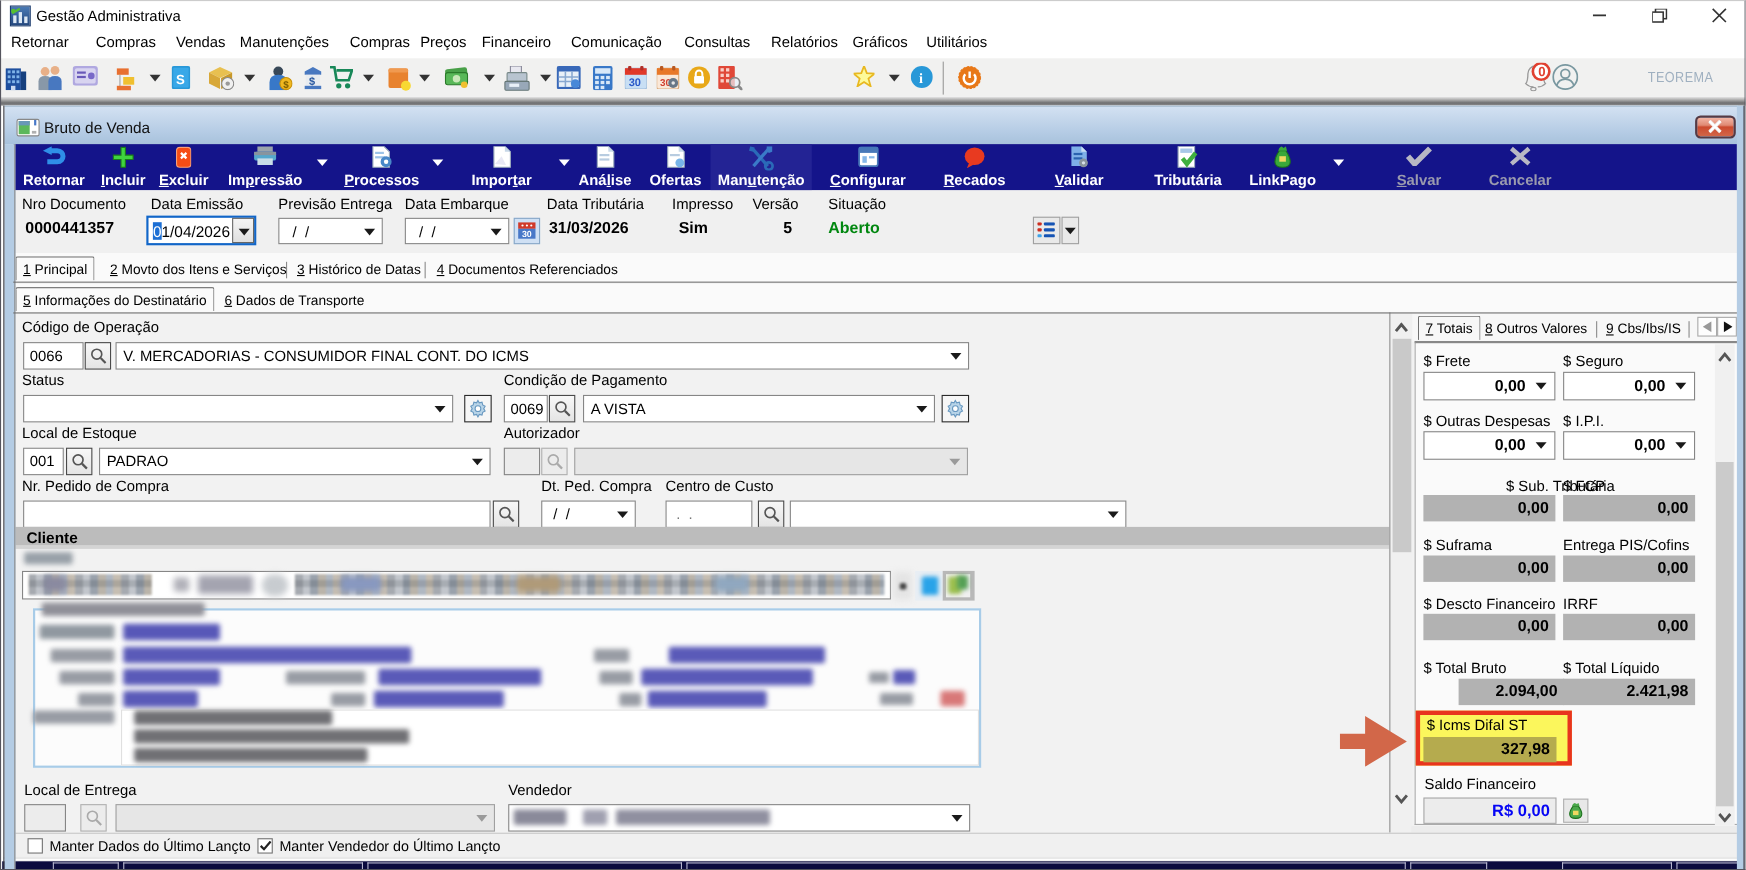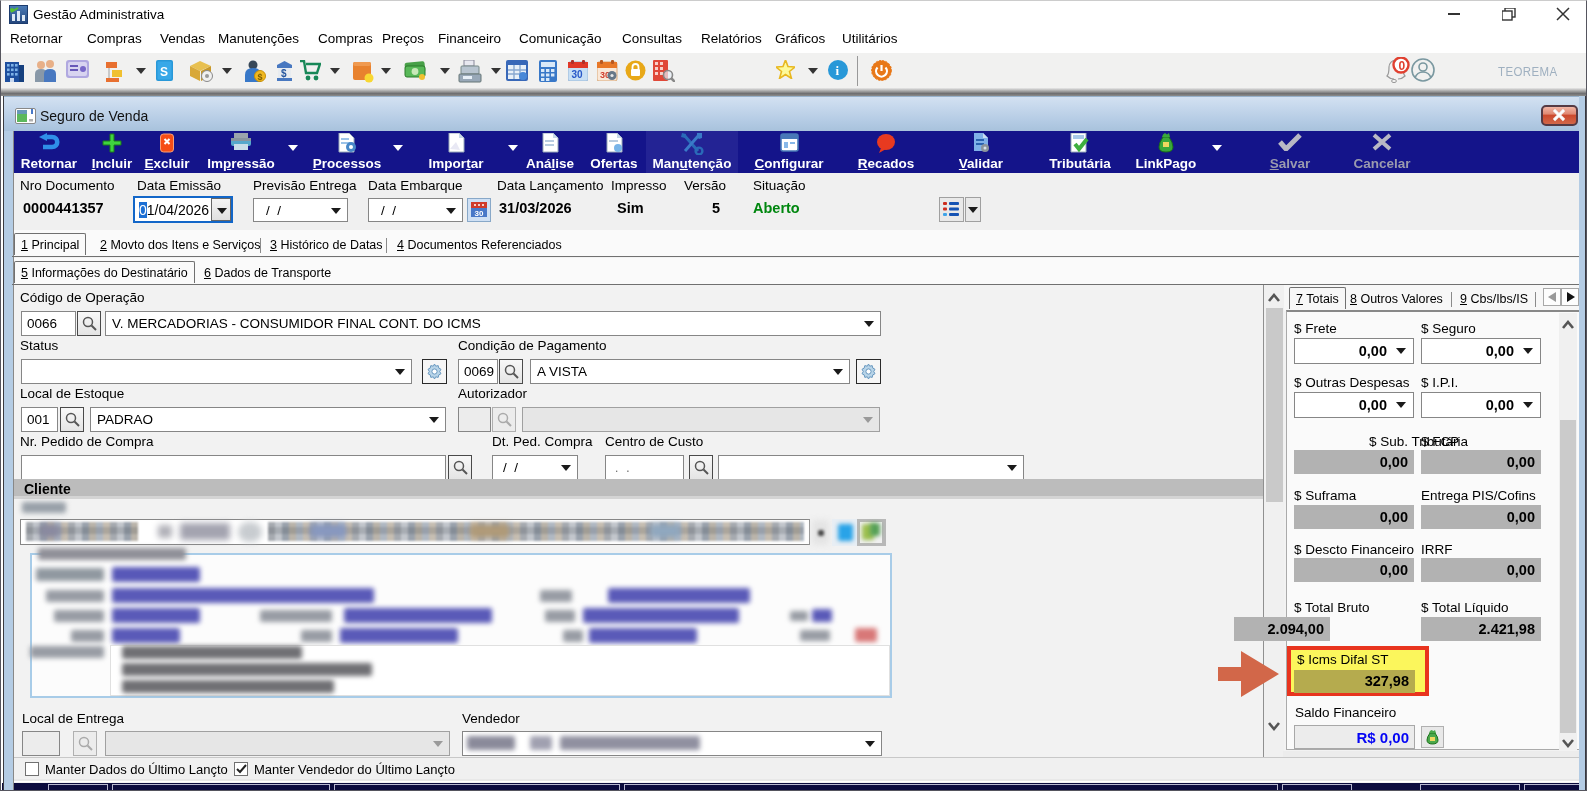--- a/index.html
+++ b/index.html
@@ -274,21 +274,21 @@
 <div class="abs" id="iwin"></div>
 <div class="abs" id="ititle"></div>
 <div class="abs" id="iticon">
     <svg width="19" height="14" style="position:absolute;left:0px;top:0px">
       <rect x="1" y="1" width="10" height="12" fill="#5cb85c"></rect>
       <rect x="1" y="1" width="10" height="4" fill="#6898b8"></rect>
       <rect x="15" y="0" width="2" height="5" fill="#4878c8"></rect>
       <rect x="13" y="10" width="4" height="2.5" fill="#b0b0b0"></rect>
     </svg>
   </div>
-<div class="abs" id="ititletxt">Seguro de Venda</div>
+<div class="abs" id="ititletxt">Bruto de Venda</div>
 <div class="abs" id="iclose">
     <svg width="15" height="15">
       <path d="M1 1 L11 11 M11 1 L1 11" stroke="#f0f0f0" stroke-width="3.2"></path>
       <path d="M1 1 L11 11 M11 1 L1 11" stroke="#fff" stroke-width="1.6"></path>
     </svg>
   </div>
 <div class="abs" id="navybar"></div>
 <div id="navybtns">
 <div class="nbtn" style="left:18px;width:62px">
       <div class="ico"><svg width="24" height="18" viewBox="0 0 24 18">
@@ -424,21 +424,21 @@
         </svg></div>
       <div class="lbl">Cancelar</div>
     </div>
 </div>
 
 <div class="abs" id="formrow"></div>
 <span class="flabel" style="left:20px">Nro Documento</span>
 <span class="flabel" style="left:137px">Data Emissão</span>
 <span class="flabel" style="left:253px">Previsão Entrega</span>
 <span class="flabel" style="left:368px">Data Embarque</span>
-<span class="flabel" style="left:497px">Data Lançamento</span>
+<span class="flabel" style="left:497px">Data Tributária</span>
 <span class="flabel" style="left:611px">Impresso</span>
 <span class="flabel" style="left:684px">Versão</span>
 <span class="flabel" style="left:753px">Situação</span>
 <span class="fbold" style="left:23px">0000441357</span>
 <div class="combo" style="left:133px;top:196px;width:100px;border:2px solid #1266c8;height:27px">
     <span class="txt" style="top:4px;left:4px;font-size:14px"><span style="background:#1c6fd4;color:#fff">0</span>1/04/2026</span>
     <span class="arr" style="width:20px;border:1px solid #666"></span>
   </div>
 <div class="combo" style="left:253px;top:198px;width:95px">
     <span class="txt" style="left:12px">/&nbsp;&nbsp;/</span>
@@ -716,21 +716,21 @@
 <span class="lbl2" style="left:1294px;top:488px">$ Suframa</span>
 <span class="lbl2" style="left:1421px;top:488px">Entrega PIS/Cofins</span>
 <div class="abs rgray" style="left:1294px;top:505px;width:120px">0,00</div>
 <div class="abs rgray" style="left:1421px;top:505px;width:120px">0,00</div>
 <span class="lbl2" style="left:1294px;top:542px">$ Descto Financeiro</span>
 <span class="lbl2" style="left:1421px;top:542px">IRRF</span>
 <div class="abs rgray" style="left:1294px;top:558px;width:120px">0,00</div>
 <div class="abs rgray" style="left:1421px;top:558px;width:120px">0,00</div>
 <span class="lbl2" style="left:1294px;top:600px">$ Total Bruto</span>
 <span class="lbl2" style="left:1421px;top:600px">$ Total Líquido</span>
-<div class="abs rgray" style="left:1234px;top:617px;width:96px">2.094,00</div>
+<div class="abs rgray" style="left:1326px;top:617px;width:96px">2.094,00</div>
 <div class="abs rgray" style="left:1421px;top:617px;width:120px">2.421,98</div>
 
 <div class="abs" style="left:1287px;top:646px;width:142px;height:50px;background:#fbf65c;border:4px solid #e8341e"></div>
 <span class="lbl2" style="left:1297px;top:652px">$ Icms Difal ST</span>
 <div class="abs rgray" style="left:1294px;top:670px;width:121px;height:23px;background:#b5ab4e;padding-top:3px">327,98</div>
 <span class="lbl2" style="left:1295px;top:705px">Saldo Financeiro</span>
 <div class="abs" style="left:1294px;top:725px;width:121px;height:24px;background:#ececec;border:1px solid #a8a8a8">
       <span style="position:absolute;right:5px;top:3px;color:#0505f5;font-weight:bold;font-size:15px">R$ 0,00</span>
     </div>
 <div class="abs" style="left:1421px;top:726px;width:23px;height:22px;background:#e8e8e8;border:1px solid #b0b0b0">

